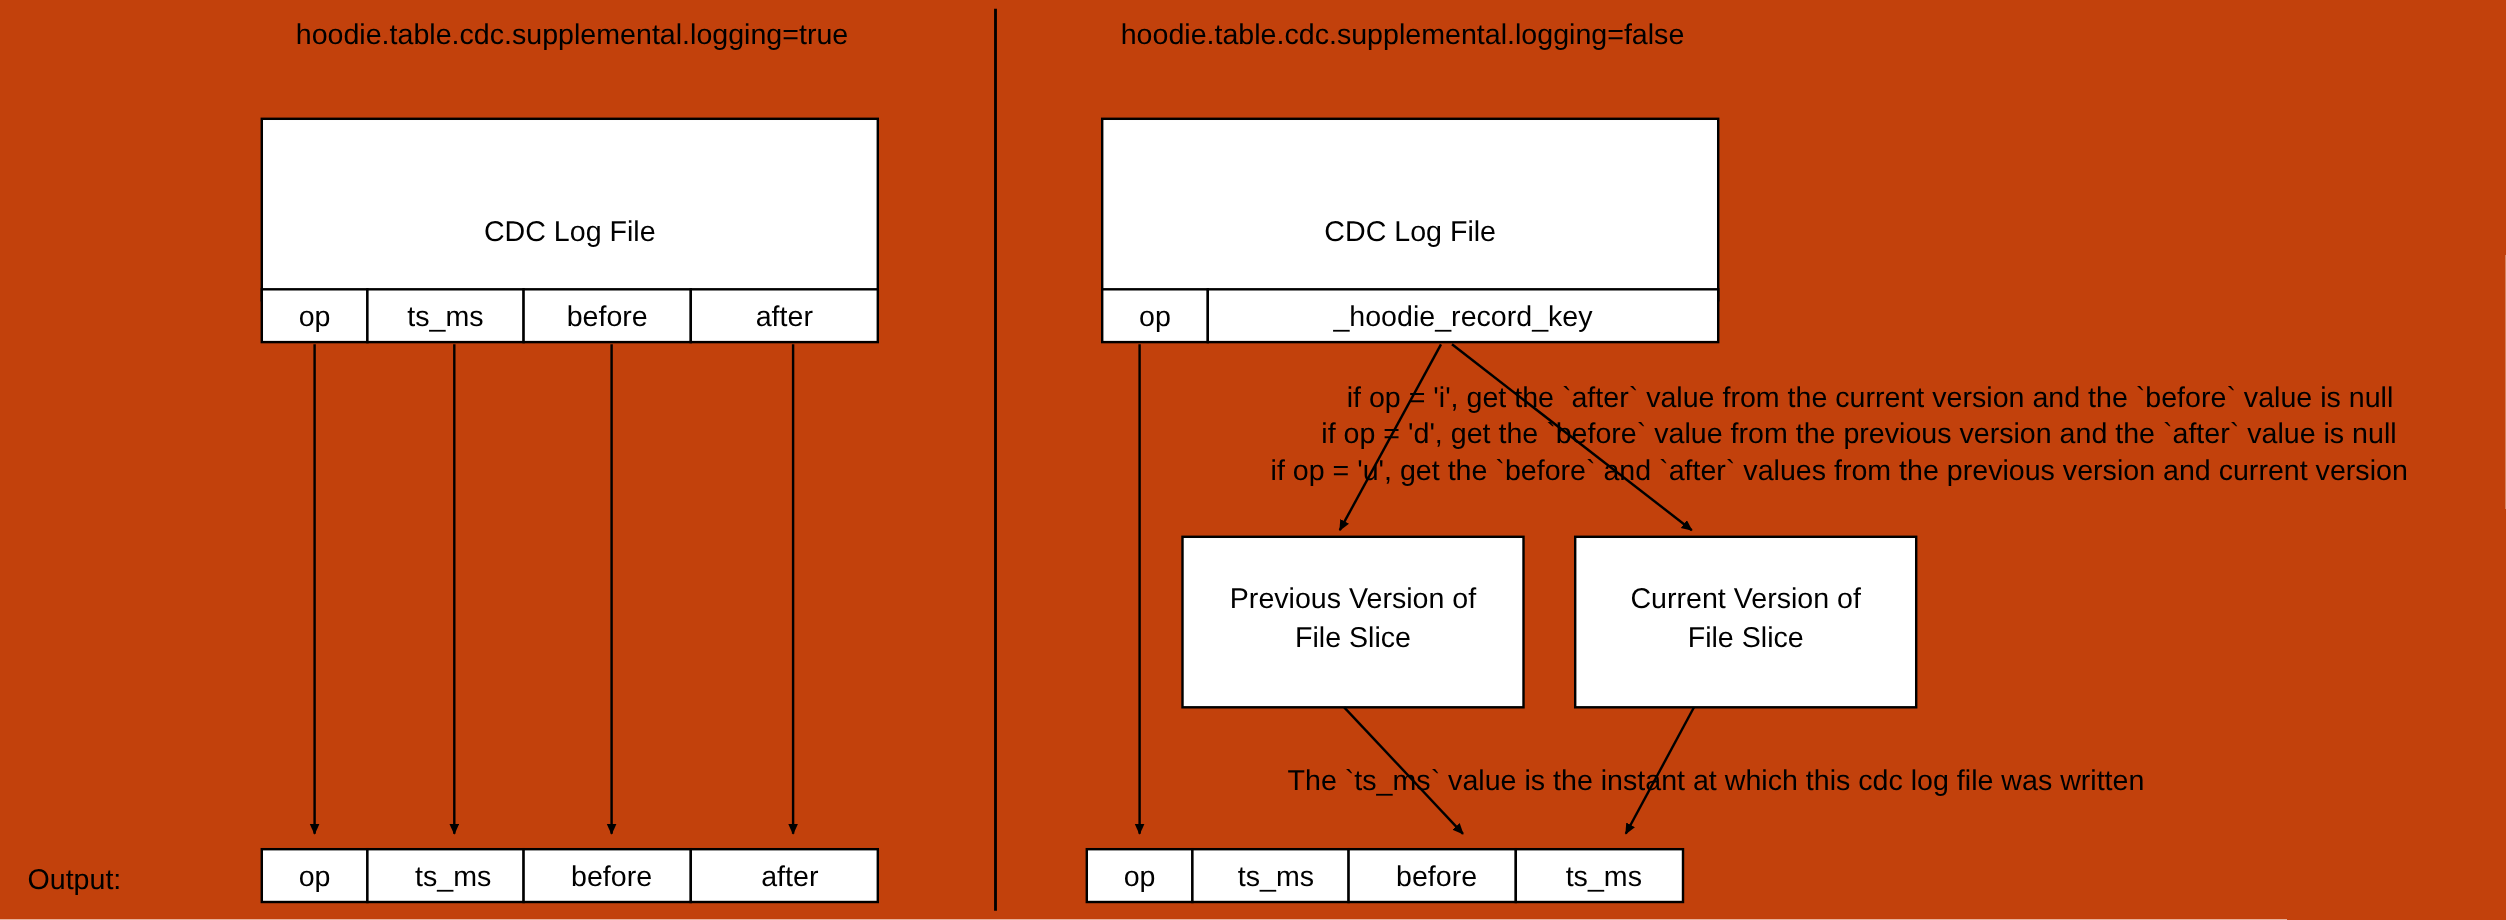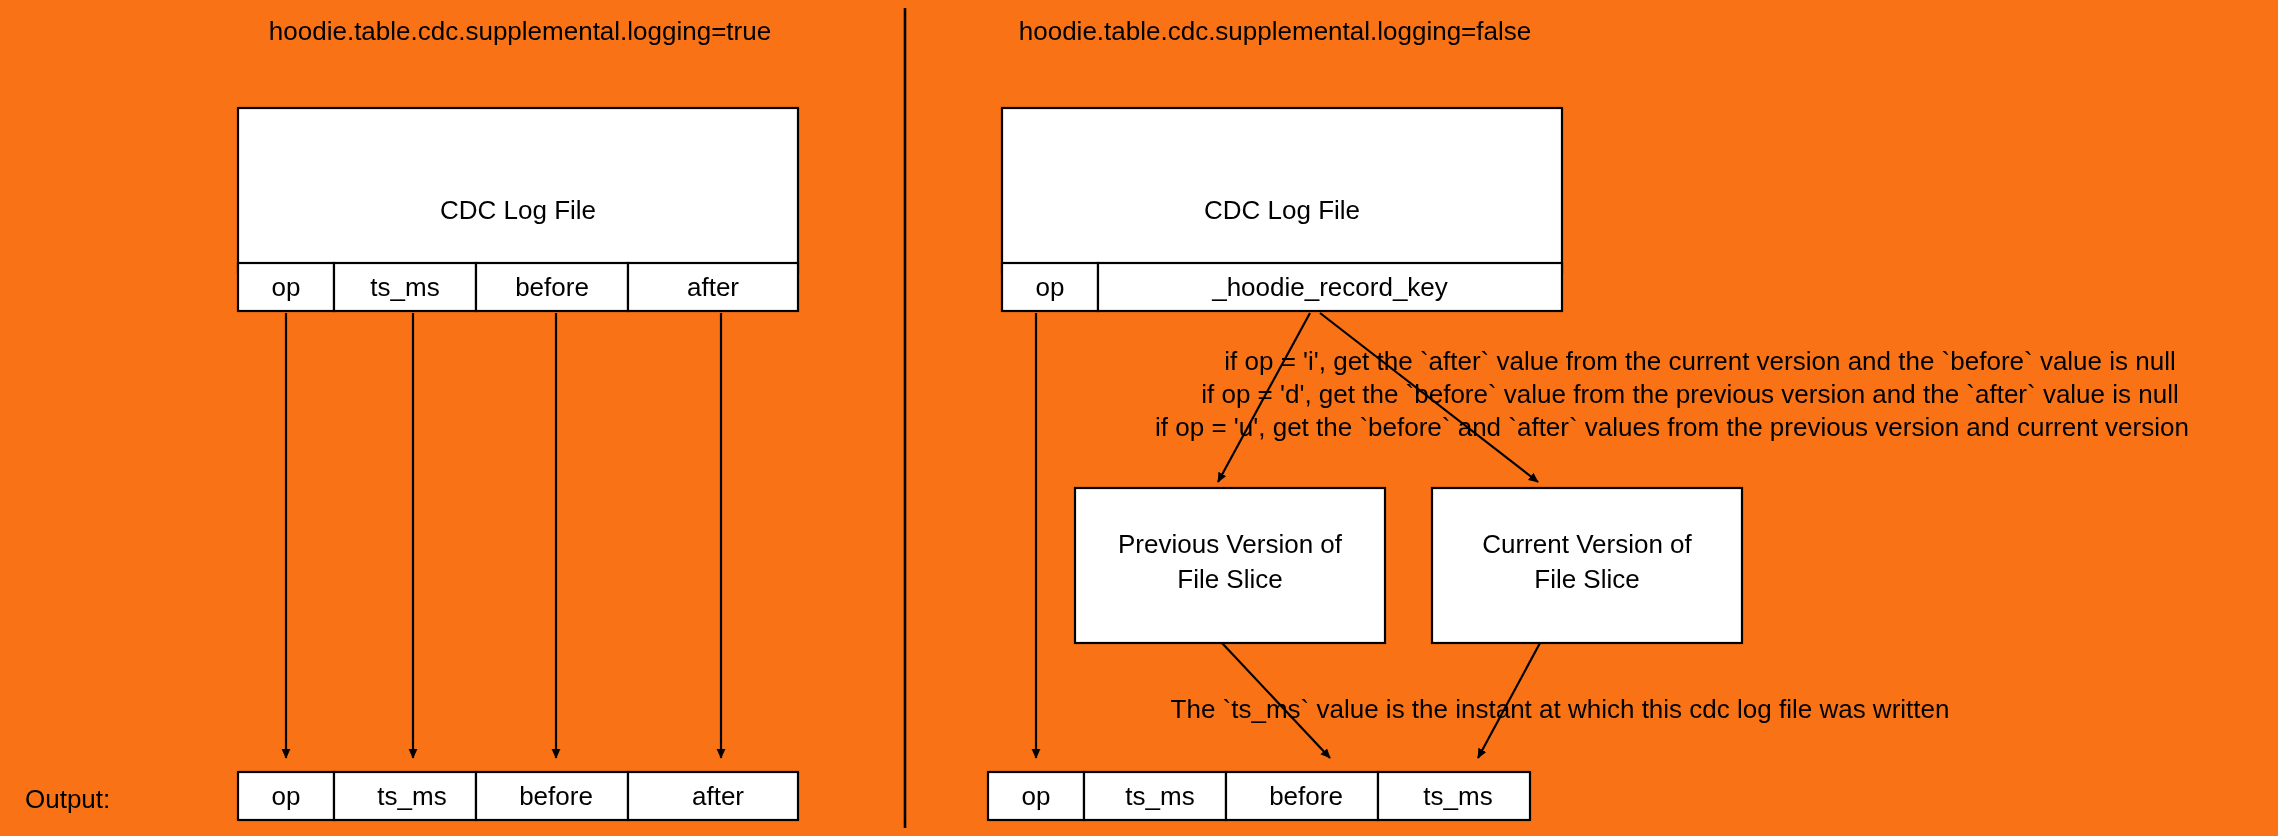--- a/index.html
+++ b/index.html
@@ -11,21 +11,21 @@
   body {
     width: 2278px;
     height: 836px;
     overflow: hidden;
     font-family: "Liberation Sans", sans-serif;
   }
   #diagram-root {
     position: relative;
     width: 2278px;
     height: 836px;
-    background: #f97316;
+    background: #c2410c;
   }
   svg#diagram-svg {
     position: absolute;
     top: 0;
     left: 0;
     width: 2278px;
     height: 836px;
     display: block;
   }
   .box {

